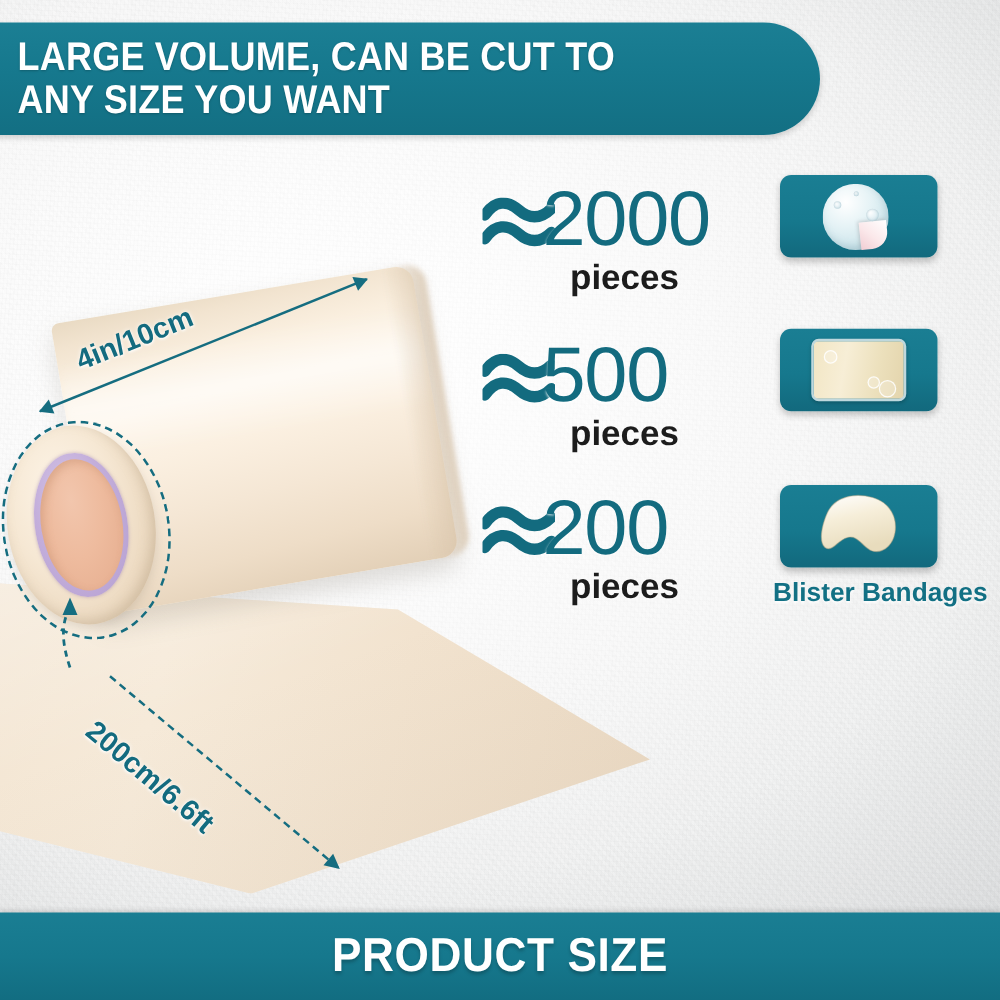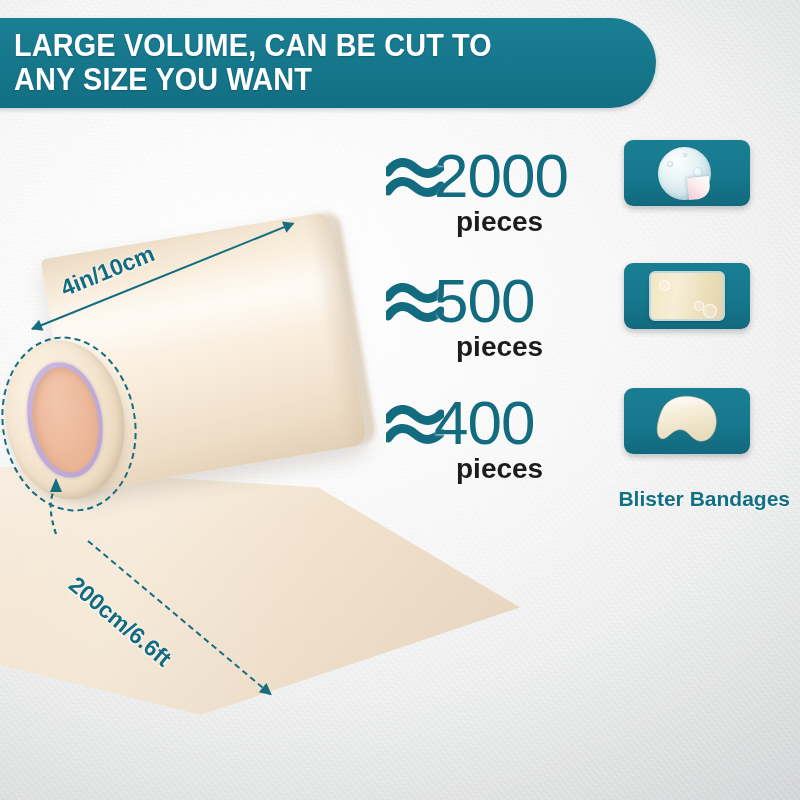--- a/index.html
+++ b/index.html
@@ -428,33 +428,36 @@
       <div class="wound-dot" style="left:43px; top:28px; width:8px;  height:8px;"></div>
       <div class="wound-dot" style="left:52px; top:31px; width:12px; height:12px;"></div>
     </div>
   </div>
 
   <div class="stat-row" style="left:386px; top:405px;">
     <svg class="approx" viewBox="0 0 58 46">
       <path d="M2,14 C10,2 20,2 29,10 C37,17 46,18 55,9" stroke="#136b7f" stroke-width="9" fill="none" stroke-linecap="round"></path>
       <path d="M2,33 C10,21 20,21 29,29 C37,36 46,37 55,28" stroke="#136b7f" stroke-width="9" fill="none" stroke-linecap="round"></path>
     </svg>
-    <div class="count">400</div>
+    <div class="count">200</div>
     <div class="pieces" style="left:70px;">pieces</div>
   </div>
 
   <div class="badge" style="left:624px; top:388px;">
     <svg class="icon-blister" viewBox="0 0 66 54">
       <defs>
         <linearGradient id="blisterGrad" x1="0" y1="0" x2="0.3" y2="1">
           <stop offset="0%" stop-color="#ffffff"></stop>
           <stop offset="45%" stop-color="#f6eed9"></stop>
           <stop offset="100%" stop-color="#e8dcbd"></stop>
         </linearGradient>
       </defs>
       <path d="M8,16 C14,3 30,0 44,4 C58,8 64,20 62,32 C60,44 50,50 42,46
                C35,42 32,34 24,36 C16,38 12,48 6,44 C1,40 3,27 8,16 Z" fill="url(#blisterGrad)" stroke="rgba(180,165,130,.45)" stroke-width="1"></path>
     </svg>
   </div>
-  <div class="badge-label" style="left:510px; top:463px; width:280px;margin-top:24px;">Blister Bandages</div>
-
+  <div class="badge-label" style="left:510px; top:463px; width:280px;">Blister Bandages</div>
+
+  <div class="footer-banner">
+    <div class="footer-text">PRODUCT SIZE</div>
+  </div>
 
 </div>
 
 </body></html>

